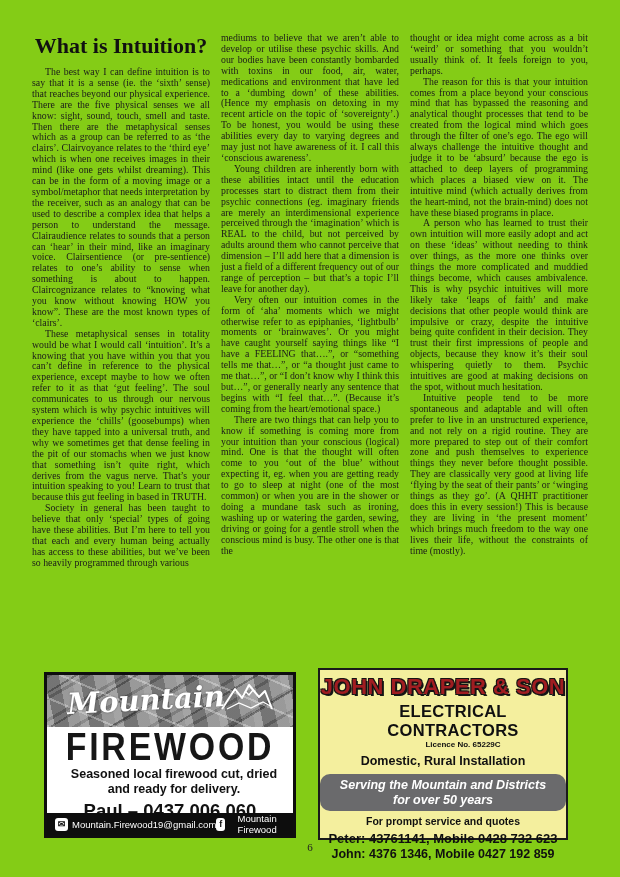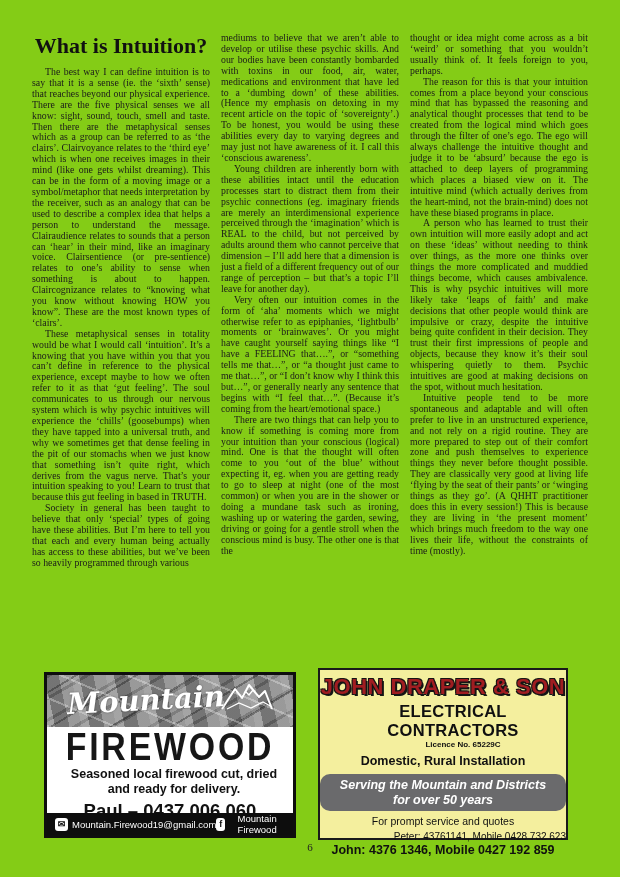--- a/index.html
+++ b/index.html
@@ -39,22 +39,22 @@
   
   .ad-jd{position:absolute;left:318px;top:668px;width:246px;height:168px;border:2px solid #1a1a1a;
       background:#f4ef9e;font-family:"Liberation Sans",sans-serif;text-align:center;}
   .jd-title{margin-top:4px;font-size:22px;font-weight:bold;letter-spacing:.5px;color:#a01d21;
       text-shadow:-1px -1px 0 #151515,1px -1px 0 #151515,-1px 1px 0 #151515,2px 2px 0 #151515;}
   .jd-sub{font-size:16.5px;font-weight:bold;letter-spacing:.3px;color:#101010;margin-top:2px;padding-left:20px;}
   .jd-lic{font-size:8px;font-weight:bold;color:#101010;padding-left:40px;}
   .jd-serv{font-size:12.5px;font-weight:bold;line-height:1.22;color:#101010;margin-top:5px;}
   .jd-banner{width:222px;margin:5px auto 0 auto;background:#6a6a6c;border-radius:10px;
       color:#ffffff;font-weight:bold;font-style:italic;font-size:12.5px;line-height:1.15;padding:4px 12px;}
-  .jd-prompt{font-size:10.5px;font-weight:normal;color:#101010;margin-top:4px;}
-  .jd-ph1{font-size:10px;font-weight:normal;color:#101010;margin-top:4px;text-align:right;}
+  .jd-prompt{font-size:10.5px;font-weight:bold;color:#101010;margin-top:4px;}
+  .jd-ph1{font-size:13px;font-weight:bold;color:#101010;margin-top:4px;}
   .jd-ph2{font-size:12.5px;font-weight:bold;color:#101010;margin-top:1px;}
 
   .pagenum{position:absolute;left:0;right:0;top:841px;text-align:center;font-size:11px;color:#222;}
 </style>
 </head>
 <body>
 
 <div class="sheet">
 
   <section class="article">

